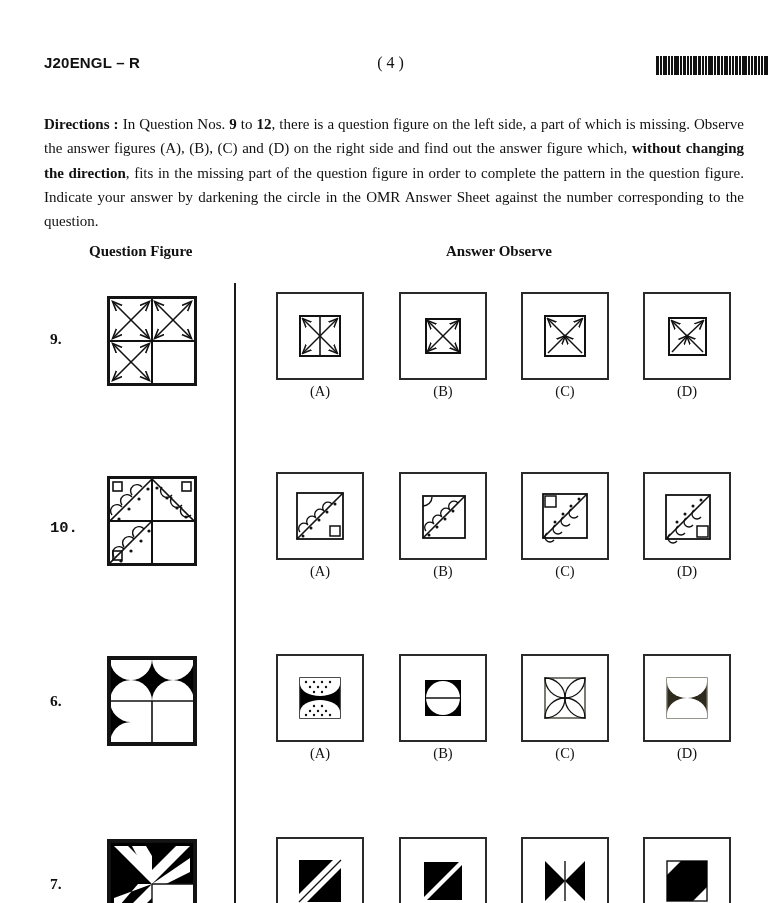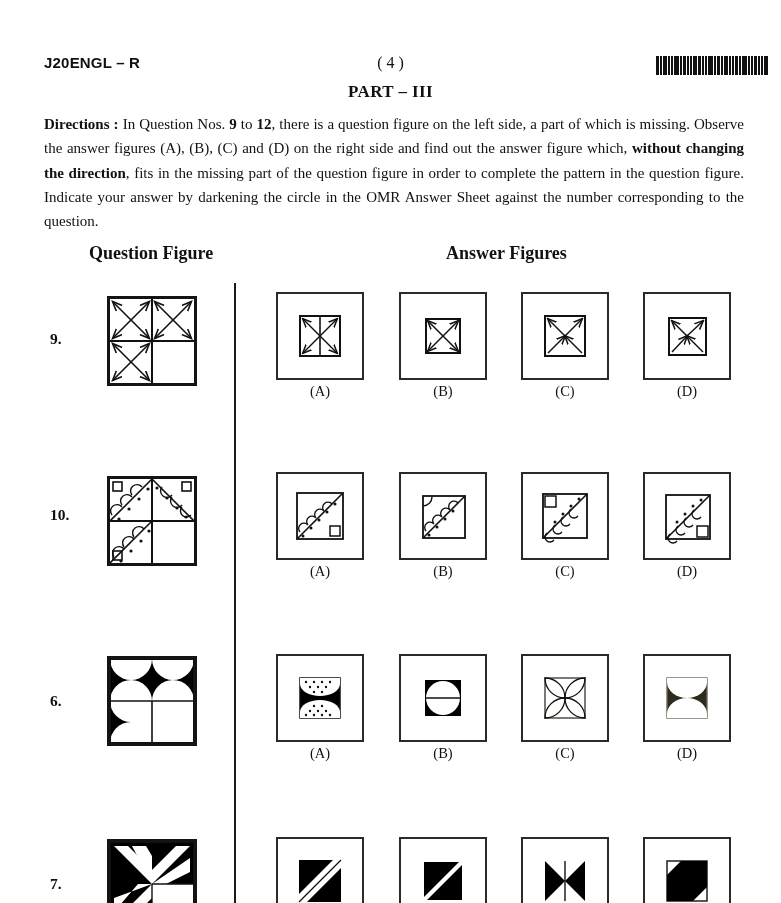--- a/index.html
+++ b/index.html
@@ -33,21 +33,21 @@
   }
 
   
   .directions{
     position:absolute;left:44px;top:72px;width:700px;
     font-size:15px;line-height:1.62;text-align:justify;
   }
   .directions b{font-weight:bold;}
 
   
-  .col-head{position:absolute;top:203px;font-weight:bold;font-size:18px;}
+  .col-head{position:absolute;top:203px;font-weight:bold;font-size:15px;}
   .col-head.q{left:89px;}
   .col-head.a{left:446px;}
 
   
   .divider{position:absolute;left:234px;top:243px;width:2px;height:660px;background:#1a1a1a;}
 
   
   .row{position:absolute;left:0;width:781px;height:180px;}
   .qnum{position:absolute;left:50px;font-weight:bold;font-size:15.5px;}
   .qfig{position:absolute;left:107px;}
@@ -94,28 +94,27 @@
         <i style="width: 5px;"></i>
         <i style="width: 2px;"></i>
         <i style="width: 2px;"></i>
         <i style="width: 3px;"></i>
         <i style="width: 2px;"></i>
         <i style="width: 2px;"></i>
         <i style="width: 4px;"></i>
       </div>
   </div>
 
-  <div class="part-title">PART – III</div>
 
   <div class="directions">
     <b>Directions :</b><span> In Question Nos. </span><b>9</b><span> to </span><b>12</b><span>, there is a question figure on the left side, a part of which is missing. Observe the answer figures (A), (B), (C) and (D) on the right side and find out the answer figure which, </span><b>without changing the direction</b><span>, fits in the missing part of the question figure in order to complete the pattern in the question figure. Indicate your answer by darkening the circle in the OMR Answer Sheet against the number corresponding to the question.</span>
   </div>
 
   <div class="col-head q">Question Figure</div>
-  <div class="col-head a">Answer Figures</div>
+  <div class="col-head a">Answer Observe</div>
 
   <div class="divider"></div>
 
   <div class="row" style="top:250px;">
     <div class="qnum" style="top:40px;">9.</div>
 
     <div class="qfig" style="top:6px;">
       <div class="qbox" style="width:84px;height:84px;">
         <svg width="84" height="84" viewBox="0 0 84 84">
           <defs>
@@ -202,21 +201,21 @@
             <line x1="27" y1="58" x2="42" y2="42"></line>
               <line x1="58" y1="58" x2="42" y2="42"></line>
           </g>
         </svg>
       </div>
       <div class="lab">(D)</div>
     </div>
   </div>
 
   <div class="row" style="top:430px;">
-    <div class="qnum" style="top:36px;">10.</div>
+    <div class="qnum" style="top:49px;font-family:Liberation Mono, monospace;">10.</div>
 
     <div class="qfig" style="top:6px;">
       <div class="qbox" style="width:84px;height:84px;">
         <svg width="84" height="84" viewBox="0 0 84 84">
           <line x1="42" y1="0" x2="42" y2="84" stroke="#111" stroke-width="2"></line>
           <line x1="0" y1="42" x2="84" y2="42" stroke="#111" stroke-width="2"></line>
 
           <rect x="3" y="3" width="9" height="9" fill="none" stroke="#111" stroke-width="1.6"></rect>
           <rect x="72" y="3" width="9" height="9" fill="none" stroke="#111" stroke-width="1.6"></rect>
           <rect x="3" y="72" width="9" height="9" fill="none" stroke="#111" stroke-width="1.6"></rect>

